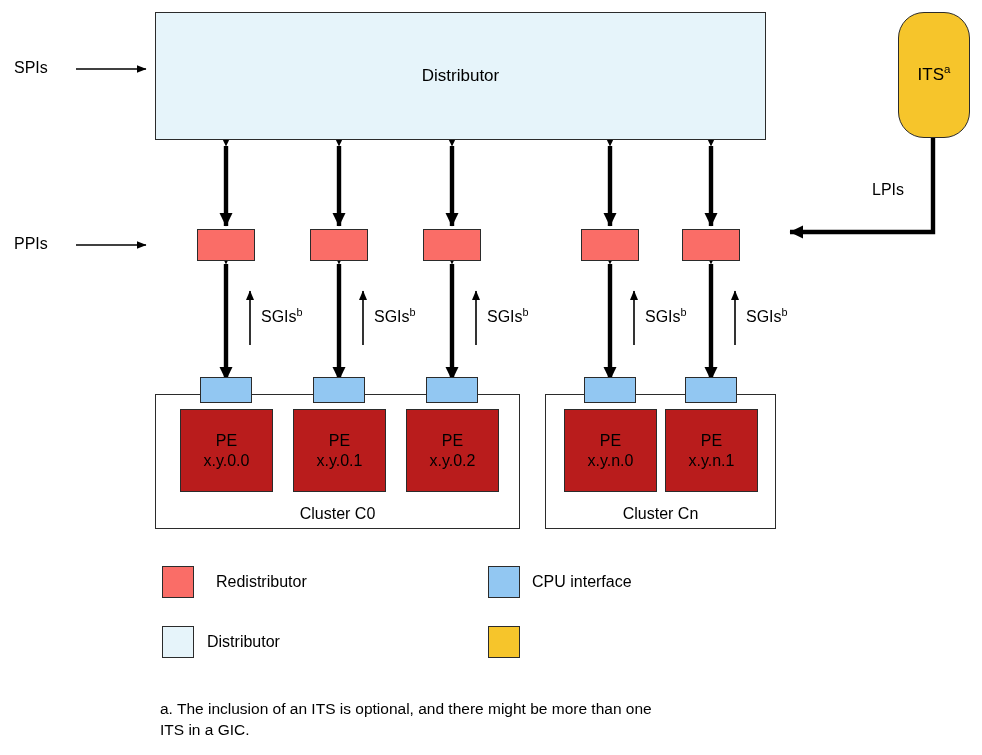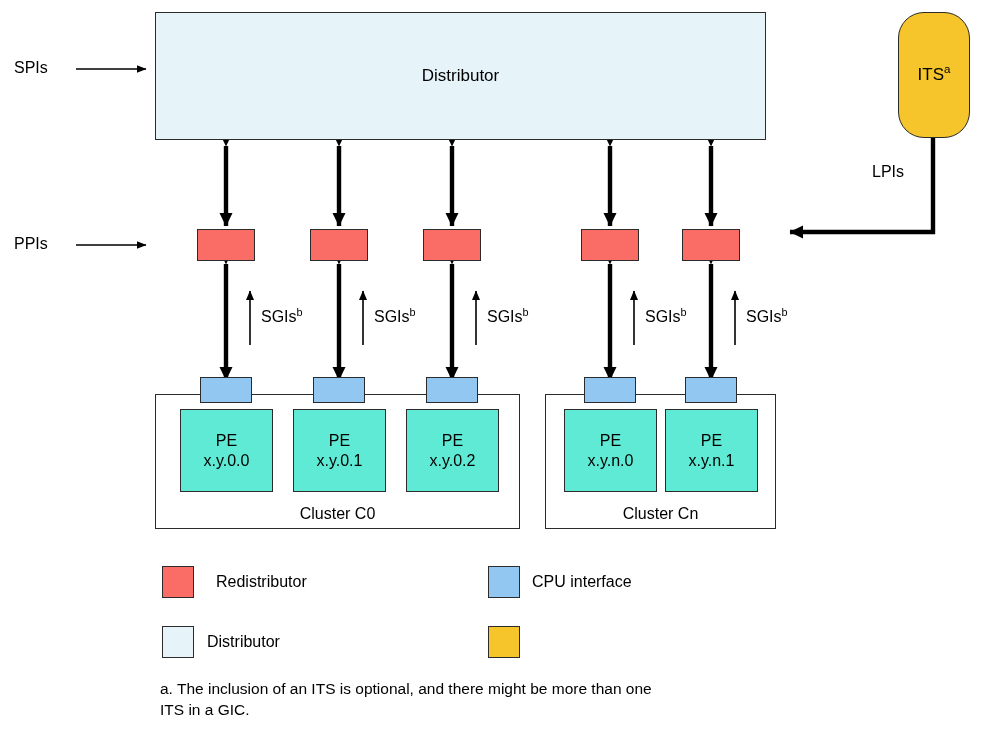--- a/index.html
+++ b/index.html
@@ -52,21 +52,21 @@
     background: #fa6d67;
   }
   .cpuif-box {
     background: #92c7f2;
   }
   .its-box {
     background: #f6c52b;
     font-size: 17px;
   }
   .pe-box {
-    background: #5eead4;
+    background: #b91c1c;
     font-size: 16px;
     flex-direction: column;
     border-width: 1.2px;
   }
   .cluster-box {
     background: transparent;
     border-width: 1.2px;
     align-items: flex-end;
     justify-content: center;
     padding-bottom: 4px;
@@ -90,20 +90,21 @@
     white-space: nowrap;
     line-height: 32px;
     height: 32px;
   }
   .footnote {
     position: absolute;
     left: 160px;
     font-size: 15.5px;
     line-height: 21px;
     white-space: nowrap;
+    margin-top: 20px;
   }
   .pe-line1 { display: block; }
   .pe-line2 { display: block; }
 </style>
 </head>
 <body>
 
 <div id="diagram-root">
 
   <svg class="layer" viewBox="0 0 982 755" xmlns="http://www.w3.org/2000/svg">
@@ -160,21 +161,21 @@
   <div class="lbl" style="left:14px; top:235px;">PPIs</div>
 
   <div class="box distributor-box" style="left:155px; top:12px; width:611px; height:128px;">
     <span>Distributor</span>
   </div>
 
   <div class="box its-box" style="left:898px; top:12px; width:72px; height:126px;border-radius:26px;">
     <span><span>ITS</span><span class="sup">a</span></span>
   </div>
 
-  <div class="lbl" style="left:872px; top:163px;">LPIs</div>
+  <div class="lbl" style="left:872px; top:181px;">LPIs</div>
 
   <div class="box redistributor-box" style="left:197px; top:229px; width:58px; height:32px;"></div>
   <div class="box redistributor-box" style="left:310px; top:229px; width:58px; height:32px;"></div>
   <div class="box redistributor-box" style="left:423px; top:229px; width:58px; height:32px;"></div>
   <div class="box redistributor-box" style="left:581px; top:229px; width:58px; height:32px;"></div>
   <div class="box redistributor-box" style="left:682px; top:229px; width:58px; height:32px;"></div>
 
   <div class="lbl" style="left:261px; top:308px;"><span>SGIs</span><span class="sup">b</span></div>
   <div class="lbl" style="left:374px; top:308px;"><span>SGIs</span><span class="sup">b</span></div>
   <div class="lbl" style="left:487px; top:308px;"><span>SGIs</span><span class="sup">b</span></div>

